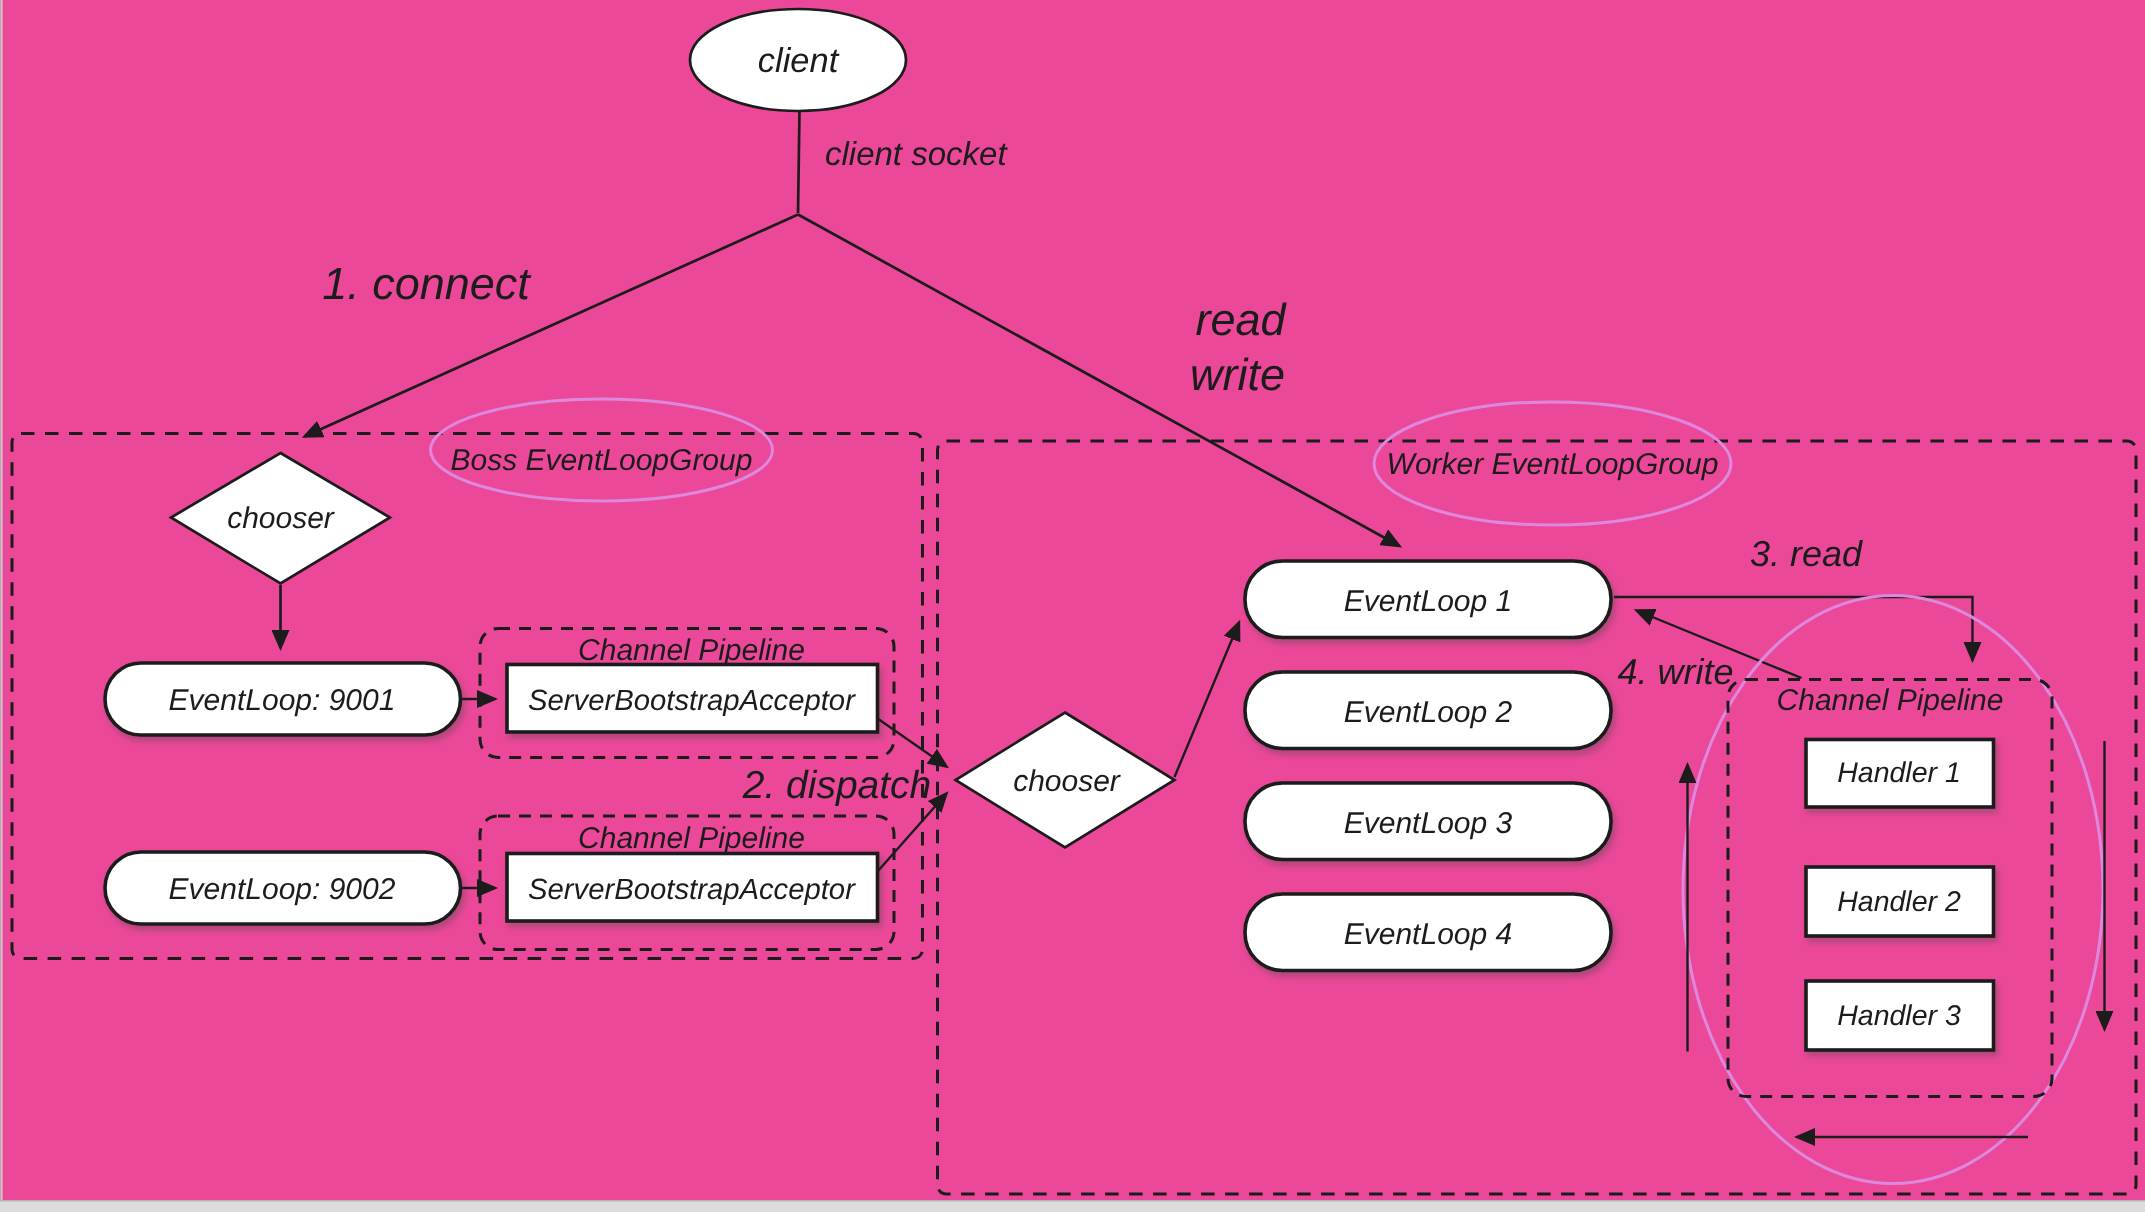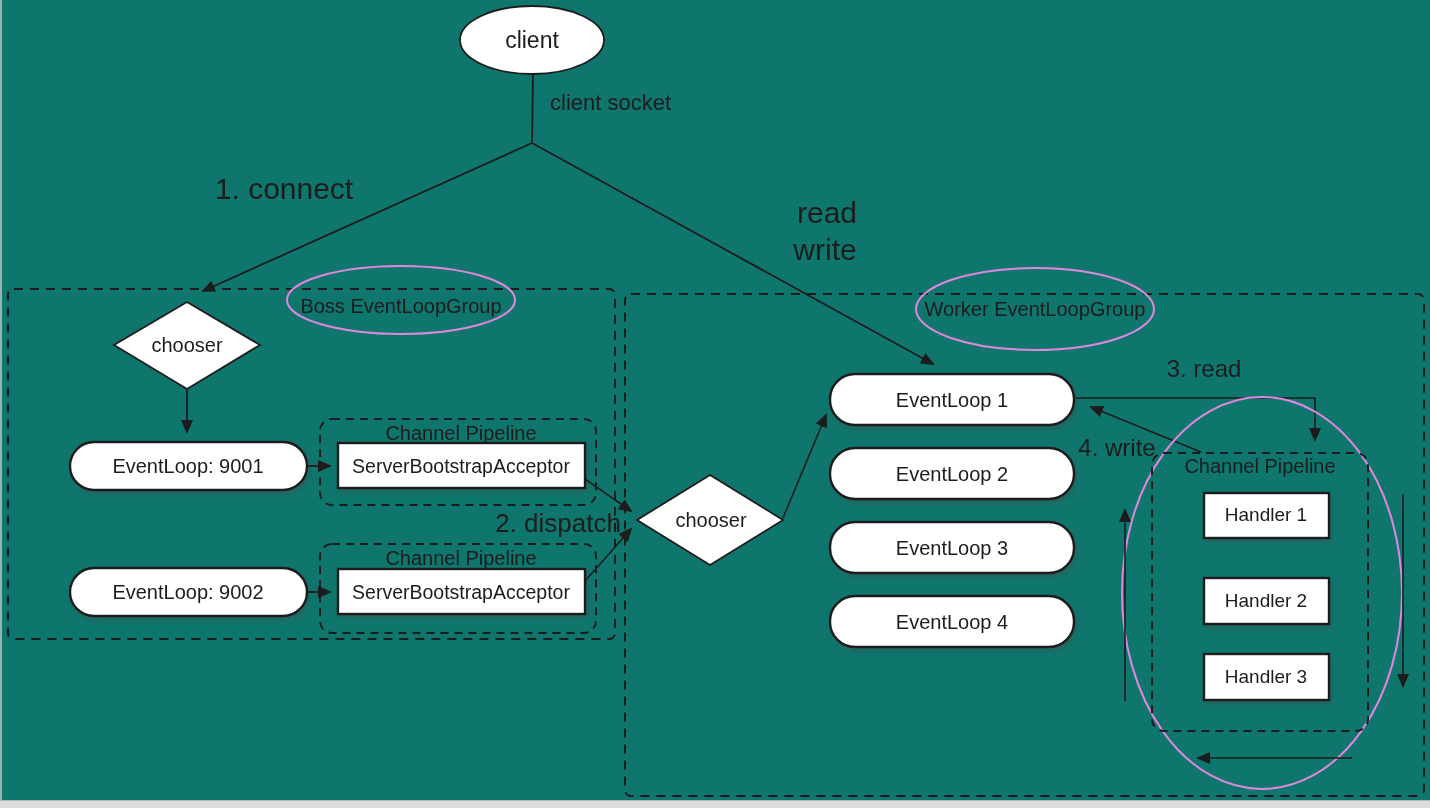--- a/index.html
+++ b/index.html
@@ -5,22 +5,23 @@
   html, body {
     margin: 0;
     padding: 0;
     background: #ffffff;
     font-family: "Liberation Sans", sans-serif;
   }
   .stage {
     position: relative;
     width: 1430px;
     height: 808px;
-    background: #0f766e;
+    background: #ec4899;
     overflow: hidden;
+    font-style: italic;
   }
   svg { display: block; }
   text {
     fill: #1c1c1c;
     font-family: "Liberation Sans", sans-serif;
   }
   .mid { text-anchor: middle; }
   .t-big   { font-size: 30px; }
   .t-disp  { font-size: 26px; }
   .t-step  { font-size: 24px; }

